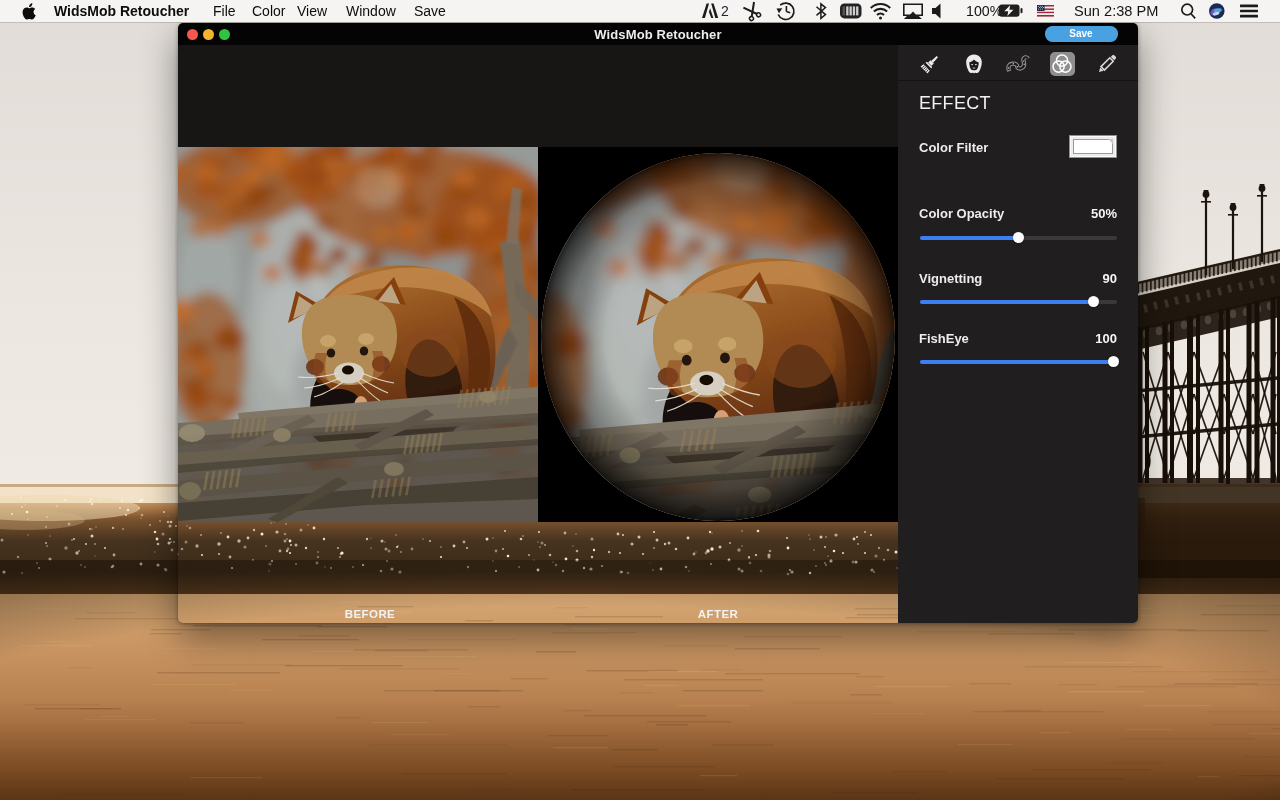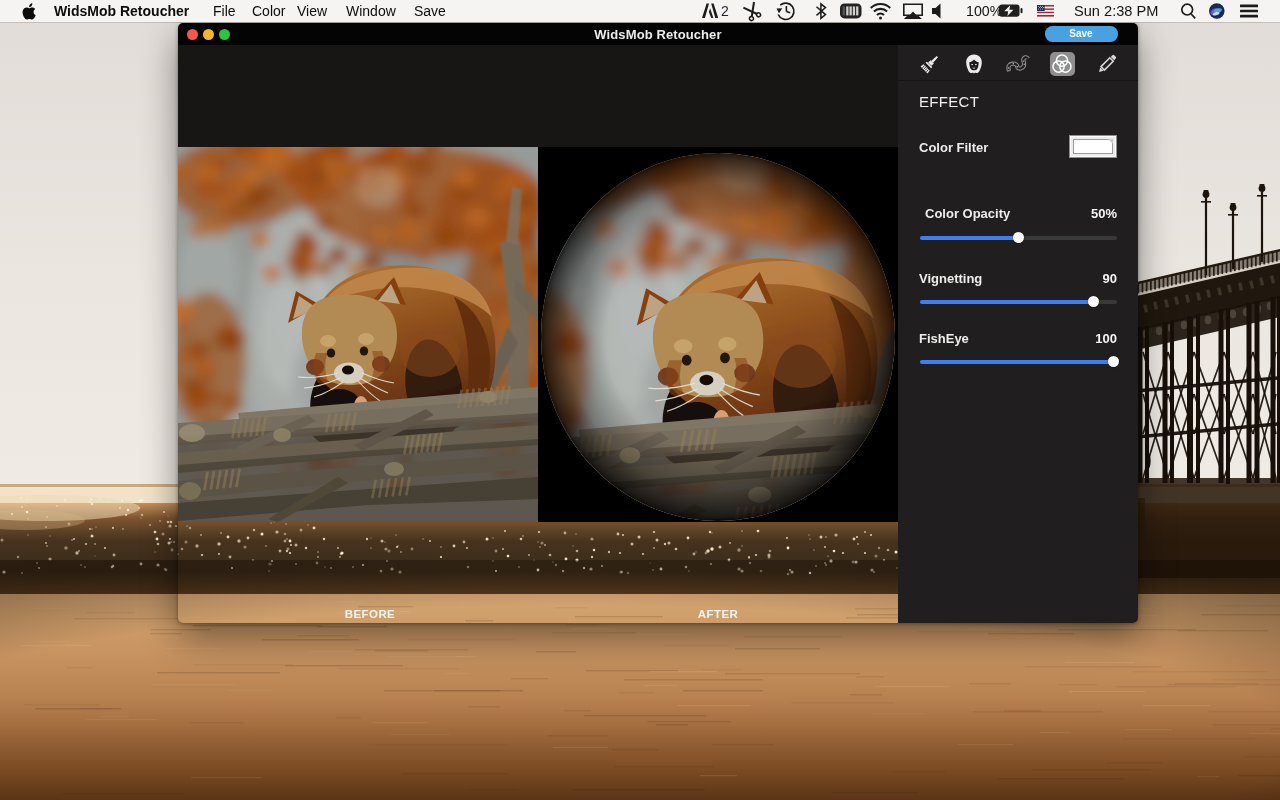--- a/index.html
+++ b/index.html
@@ -31,21 +31,21 @@
 
 #tools { position:absolute; left:0; top:0; width:240px; height:35px; border-bottom:1px solid #151313; }
 .tool { position:absolute; top:7px; width:25px; height:24px; display:flex; align-items:center; justify-content:center; }
 .tool.sel { background:#8f8f8f; border-radius:5px; }
 .sb-label { position:absolute; left:21px; color:#efedec; font-size:13px; font-weight:700; }
 .sb-val { position:absolute; right:21px; color:#f6f5f4; font-size:13px; font-weight:700; text-align:right; }
 .slider { position:absolute; left:22px; width:197px; height:4px; border-radius:2px; background:#3a393a; }
 .slider .fill { position:absolute; left:0; top:0; height:4px; border-radius:2px; background:#3d7ef0; }
 .slider .thumb { position:absolute; top:-3.5px; width:11px; height:11px; border-radius:50%; background:#fdfdfd;
   box-shadow:0 0.5px 1.5px rgba(0,0,0,0.5); }
-#effectTitle { position:absolute; left:21px; top:48px; color:#f4f2f0; font-size:15px; font-weight:500; letter-spacing:0.3px; }
+#effectTitle { position:absolute; left:21px; top:48px; color:#f4f2f0; font-size:18px; font-weight:500; letter-spacing:0.3px; }
 #swatch { position:absolute; left:171px; top:90px; width:46px; height:21px; background:#ececec;
   border:1px solid #8f8f8f; box-shadow:inset 0 0 0 1px #fbfbfb; }
 #swatch .inner { position:absolute; left:3px; top:3px; right:3px; bottom:3px; background:#fff; border:1px solid #9a9a9a; }
 #swatch .fold { position:absolute; right:3px; top:3px; border-style:solid; border-width:0 5px 5px 0; border-color:transparent #c9c9c9 transparent transparent; }
 #restore { position:absolute; left:21px; top:356px; width:196px; height:22px; border:1px solid #3d4c68;
   border-radius:6px; color:#cfcfd4; font-size:13.5px; font-weight:700; text-align:center; line-height:23px; }
 </style></head>
 <body>
 <div id="desktop">
 <svg id="wall" width="1280" height="800" viewBox="0 0 1280 800" xmlns="http://www.w3.org/2000/svg">
@@ -1168,21 +1168,21 @@
               </g>
             </svg>
           </div>
     </div>
     <div id="effectTitle">EFFECT</div>
     <div class="sb-label" style="top:94.5px;">Color Filter</div>
     <div id="swatch">
           <div class="inner"></div>
           <div class="fold"></div>
         </div>
-    <div class="sb-label" style="top:161px;margin-left:6px;">Color Opacity</div>
+    <div class="sb-label" style="top:161px;">Color Opacity</div>
     <div class="sb-val" style="top:161px;">50%</div>
     <div class="slider" style="top:190.5px;">
           <div class="fill" style="width:98px;"></div>
           <div class="thumb" style="left:93px;"></div>
         </div>
     <div class="sb-label" style="top:226px;">Vignetting</div>
     <div class="sb-val" style="top:226px;">90</div>
     <div class="slider" style="top:254.5px;">
           <div class="fill" style="width:174px;"></div>
           <div class="thumb" style="left:168px;"></div>

